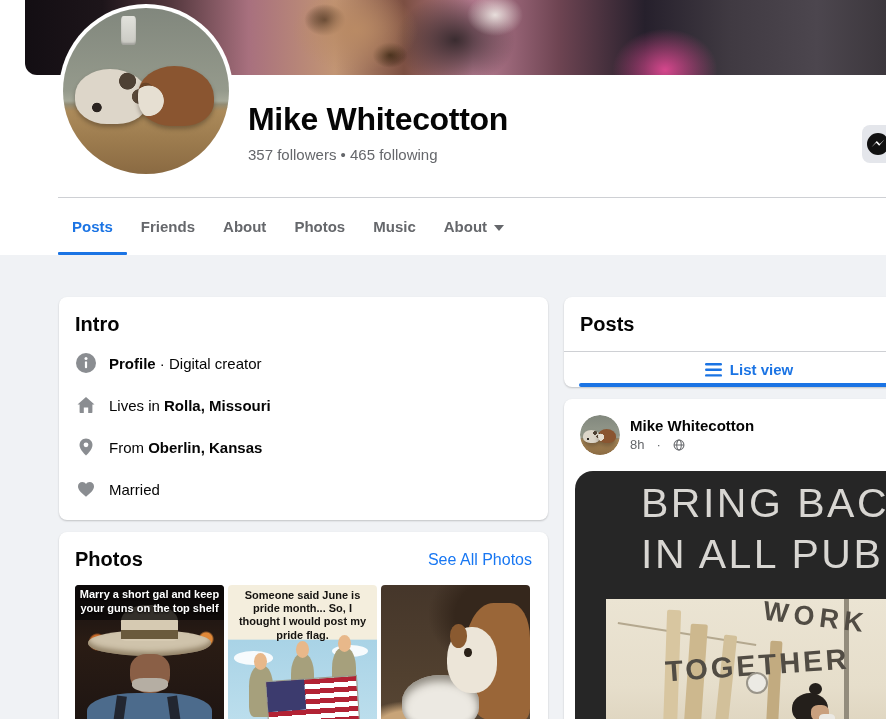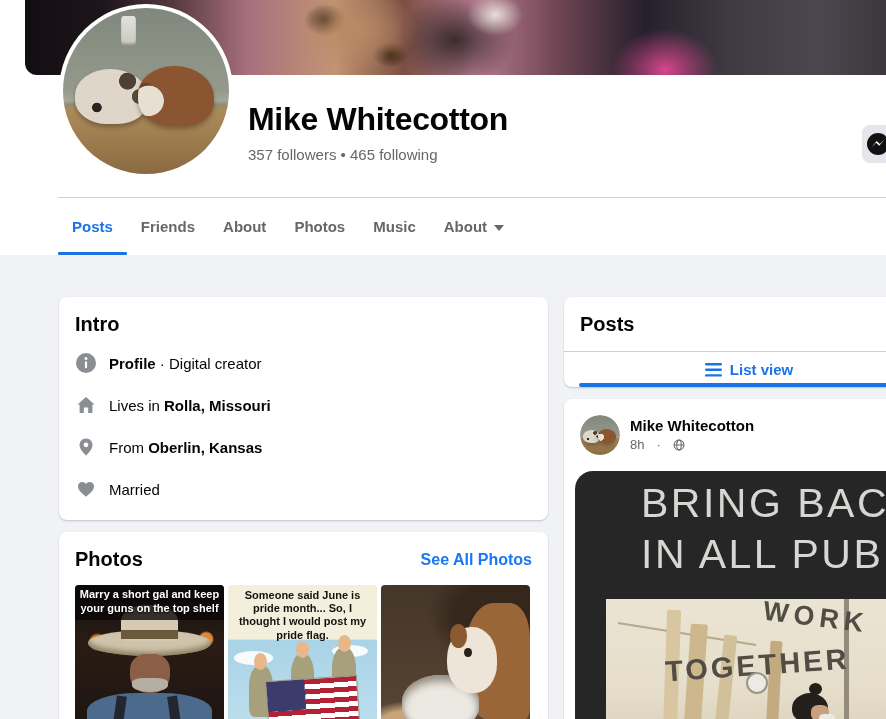--- a/index.html
+++ b/index.html
@@ -80,21 +80,21 @@
   .card-title { font-size:20px; font-weight:700; color:#050505; }
   
   .intro-card { padding:16px 16px 20px; }
   .intro-row { display:flex; align-items:center; gap:12px; margin-top:20px; font-size:15px; }
   .intro-row:first-of-type { margin-top:16px; }
   .intro-row .ic { width:22px; height:22px; flex:none; display:flex; align-items:center; justify-content:center; }
   .intro-row .b { font-weight:700; }
   
   .photos-card { margin-top:12px; padding:16px; }
   .photos-head { display:flex; align-items:center; justify-content:space-between; }
-  .see-all { font-size:16px; color:#1877f2; text-decoration:none; font-weight:700; }
+  .see-all { font-size:16px; color:#1877f2; text-decoration:none; font-weight:400; }
   .thumb-row { display:flex; gap:4px; margin-top:14px; }
   .thumb { width:149px; height:150px; border-radius:4px; overflow:hidden; position:relative; flex:none; cursor:pointer; }
   
   .t-cowboy { background:
       radial-gradient(circle at 15% 38%, #c96a28 0 7px, rgba(201,106,40,0) 9px),
       radial-gradient(circle at 88% 36%, #e08838 0 6px, rgba(224,136,56,0) 8px),
       radial-gradient(circle at 70% 42%, #b05a20 0 5px, rgba(176,90,32,0) 7px),
       linear-gradient(180deg,#141011 0%, #2a1c14 38%, #1c1412 100%); }
   .t-cowboy .cap { position:absolute; top:0; left:0; right:0; padding:3px 4px 4px;
     background:rgba(10,8,8,.8); color:#fff; font-size:11px; font-weight:700;

